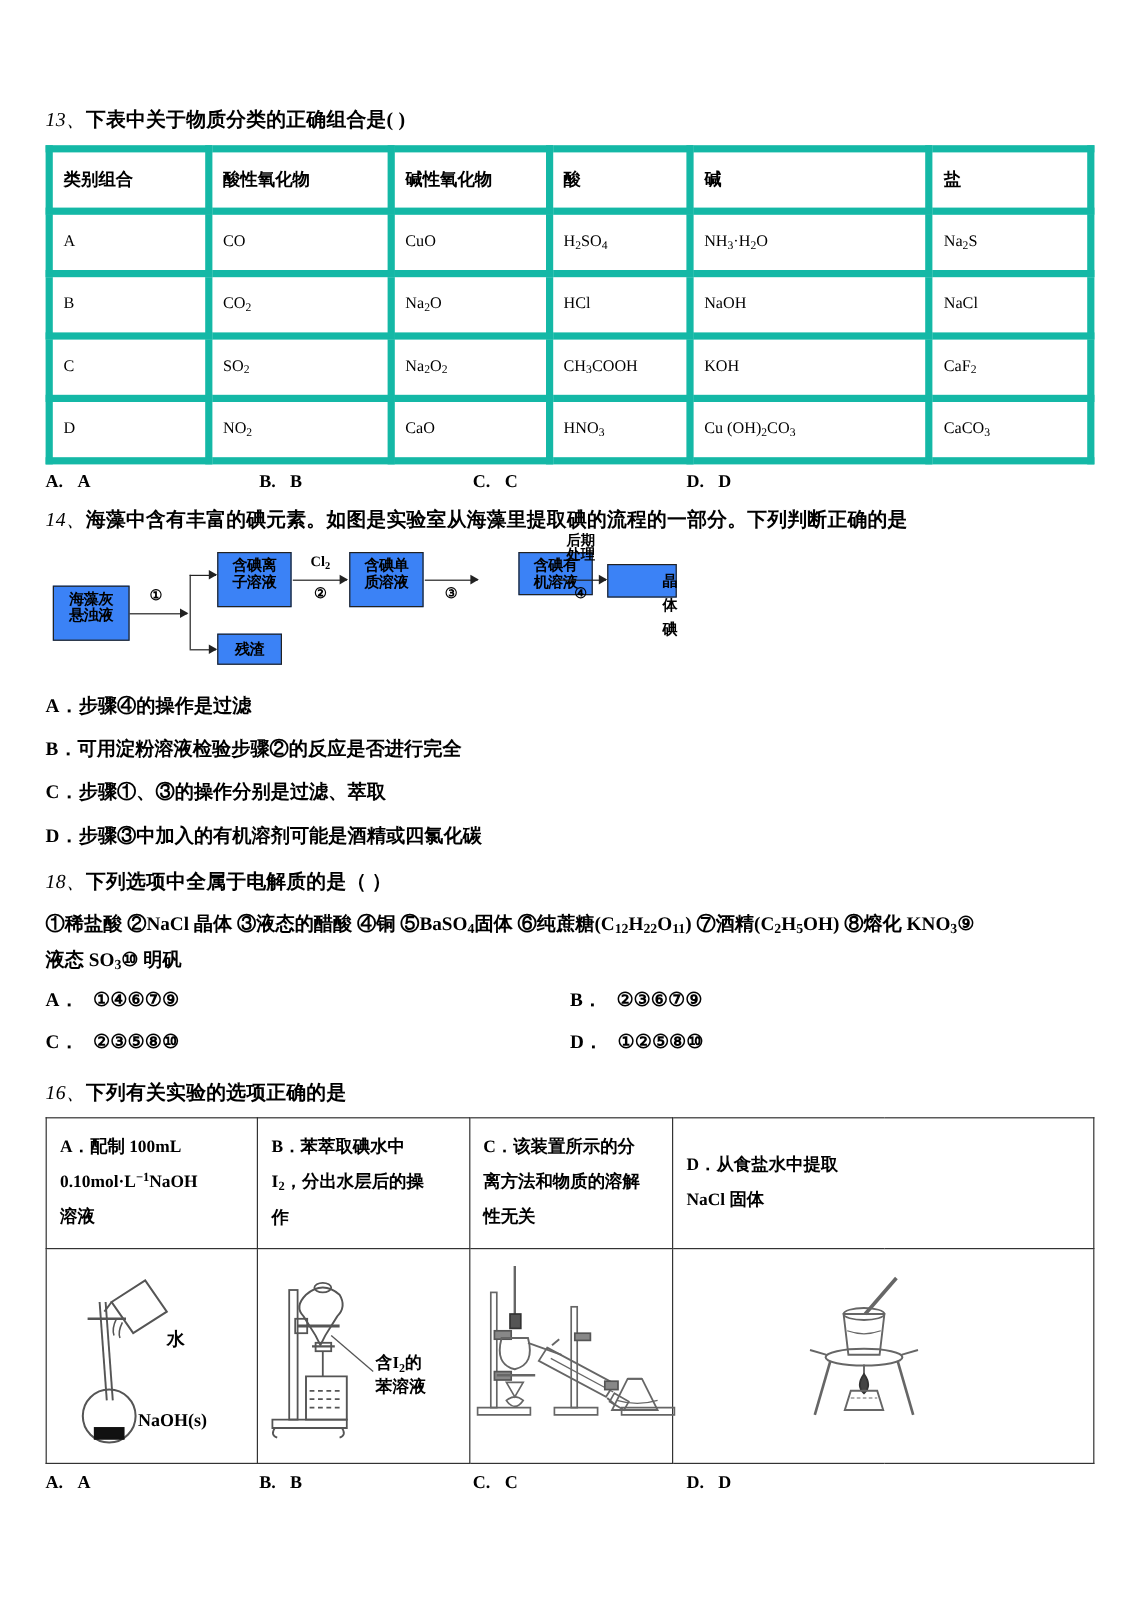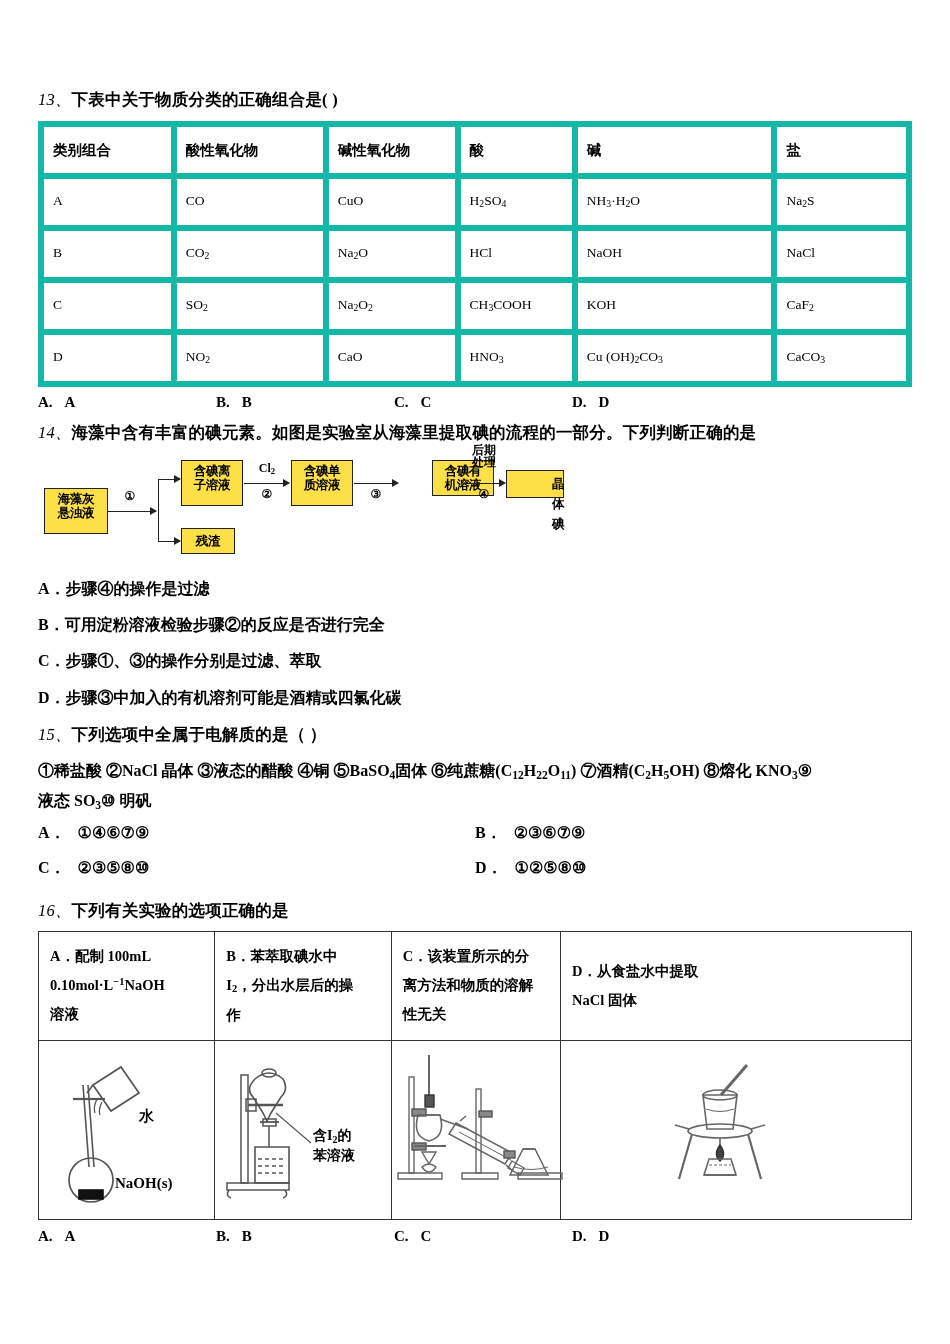--- a/index.html
+++ b/index.html
@@ -126,21 +126,21 @@
     font-size: 12.5px;
     font-weight: bold;
   }
   .fbox {
     position: absolute;
     border: 1.6px solid #222;
     text-align: center;
     line-height: 1.15;
     padding: 3px 4px;
     box-sizing: border-box;
-    background: #fde047;
+    background: #3b82f6;
     font-size: 12.5px;
     letter-spacing: -0.3px;
   }
   .flab {
     position: absolute;
     font-size: 12px;
     font-weight: bold;
     text-align: center;
     line-height: 1.1;
   }
@@ -324,21 +324,21 @@
       <span class="lab">B．</span><span>可用淀粉溶液检验步骤②的反应是否进行完全</span>
     </div>
     <div class="opt-line">
       <span class="lab">C．</span><span>步骤①、③的操作分别是过滤、萃取</span>
     </div>
     <div class="opt-line">
       <span class="lab">D．</span><span>步骤③中加入的有机溶剂可能是酒精或四氯化碳</span>
     </div>
 
     <div class="q-stem" style="margin-top:12px">
-      <span class="q-num">15、</span><span>下列选项中全属于电解质的是（    ）</span>
+      <span class="q-num">18、</span><span>下列选项中全属于电解质的是（    ）</span>
     </div>
 
     <div class="para">
       ①稀盐酸 ②NaCl 晶体 ③液态的醋酸 ④铜 ⑤BaSO<sub>4</sub>固体 ⑥纯蔗糖(C<sub>12</sub>H<sub>22</sub>O<sub>11</sub>) ⑦酒精(C<sub>2</sub>H<sub>5</sub>OH) ⑧熔化 KNO<sub>3</sub>⑨<br>
       液态 SO<sub>3</sub>⑩ 明矾
     </div>
 
     <div class="opt-grid">
       <div class="cell"><span class="lab">A．</span><span>①④⑥⑦⑨</span></div>
       <div class="cell"><span class="lab">B．</span><span>②③⑥⑦⑨</span></div>

